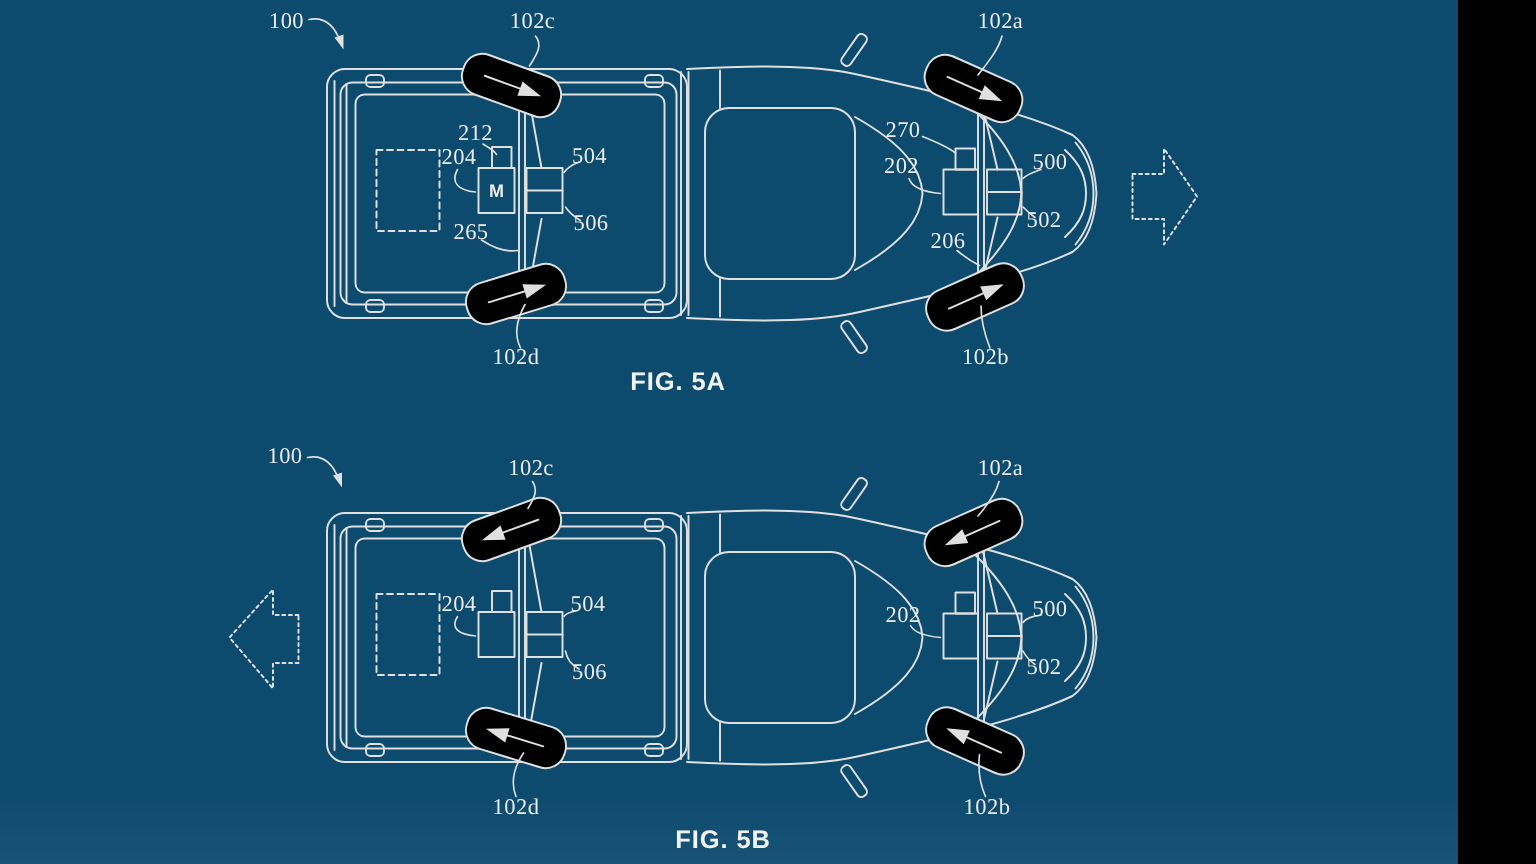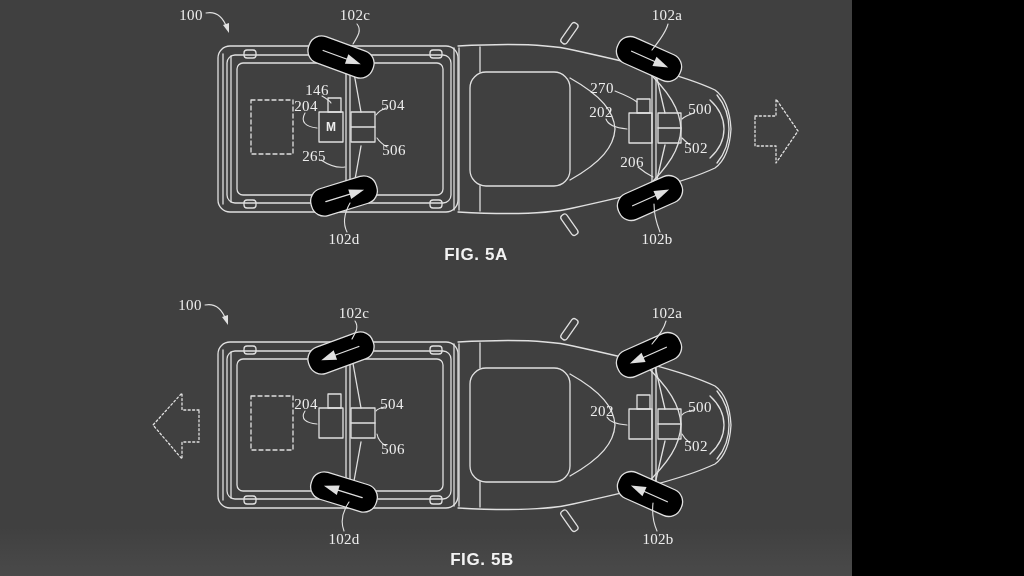--- a/index.html
+++ b/index.html
@@ -1,16 +1,16 @@
 <!DOCTYPE html>
 <html><head>
 <meta charset="utf-8">
 <style>
   html,body{margin:0;padding:0;background:#000;}
-  .stage{position:relative;width:852px;height:576px;background:#404040;overflow:hidden;
+  .stage{position:relative;width:972px;height:576px;background:#0c4a6e;overflow:hidden;
          font-family:"Liberation Serif",serif;}
   .stage::after{content:"";position:absolute;left:0;right:0;bottom:0;height:50px;
          background:linear-gradient(180deg,rgba(255,255,255,0) 0%,rgba(255,255,255,0.05) 100%);
          pointer-events:none;}
   svg.art{position:absolute;left:0;top:0;}
   .lbl{position:absolute;transform:translate(-50%,-50%);color:#ededed;
        font:15px "Liberation Serif",serif;letter-spacing:.3px;white-space:nowrap;}
   .cap{position:absolute;transform:translate(-50%,-50%);color:#f3f3f3;
        font:bold 17px "Liberation Sans",sans-serif;letter-spacing:.6px;white-space:nowrap;}
   .mletter{position:absolute;transform:translate(-50%,-50%);color:#ededed;
@@ -136,34 +136,34 @@
       <path d="M690,443 C686,440 684,438 682,434"></path>
       <path d="M344,531 C340,521 343,511 349,502"></path>
       <path d="M657,531 C653,522 652,512 653,503"></path>
     </g>
     <polygon points="199,410 182,410 182,393 153,425 182,459 182,442 199,442" stroke-dasharray="2,2.4"></polygon>
   </svg>
 
   <div class="lbl" style="left:191px;top:15px">100</div>
   <div class="lbl" style="left:355px;top:15px">102c</div>
   <div class="lbl" style="left:667px;top:15px">102a</div>
-  <div class="lbl" style="left:317px;top:90px">146</div>
+  <div class="lbl" style="left:317px;top:90px">212</div>
   <div class="lbl" style="left:306px;top:106px">204</div>
   <div class="lbl" style="left:393px;top:105px">504</div>
   <div class="lbl" style="left:394px;top:150px">506</div>
   <div class="lbl" style="left:314px;top:156px">265</div>
   <div class="lbl" style="left:602px;top:88px">270</div>
   <div class="lbl" style="left:601px;top:112px">202</div>
   <div class="lbl" style="left:700px;top:109px">500</div>
   <div class="lbl" style="left:696px;top:148px">502</div>
   <div class="lbl" style="left:632px;top:162px">206</div>
   <div class="lbl" style="left:344px;top:239px">102d</div>
   <div class="lbl" style="left:657px;top:239px">102b</div>
   <div class="mletter" style="left:331px;top:127px">M</div>
-  <div class="cap" style="left:476px;top:255px">FIG. 5A</div>
+  <div class="cap" style="left:452px;top:255px">FIG. 5A</div>
 
   <div class="lbl" style="left:190px;top:305px">100</div>
   <div class="lbl" style="left:354px;top:313px">102c</div>
   <div class="lbl" style="left:667px;top:313px">102a</div>
   <div class="lbl" style="left:306px;top:404px">204</div>
   <div class="lbl" style="left:392px;top:404px">504</div>
   <div class="lbl" style="left:393px;top:449px">506</div>
   <div class="lbl" style="left:602px;top:411px">202</div>
   <div class="lbl" style="left:700px;top:407px">500</div>
   <div class="lbl" style="left:696px;top:446px">502</div>

